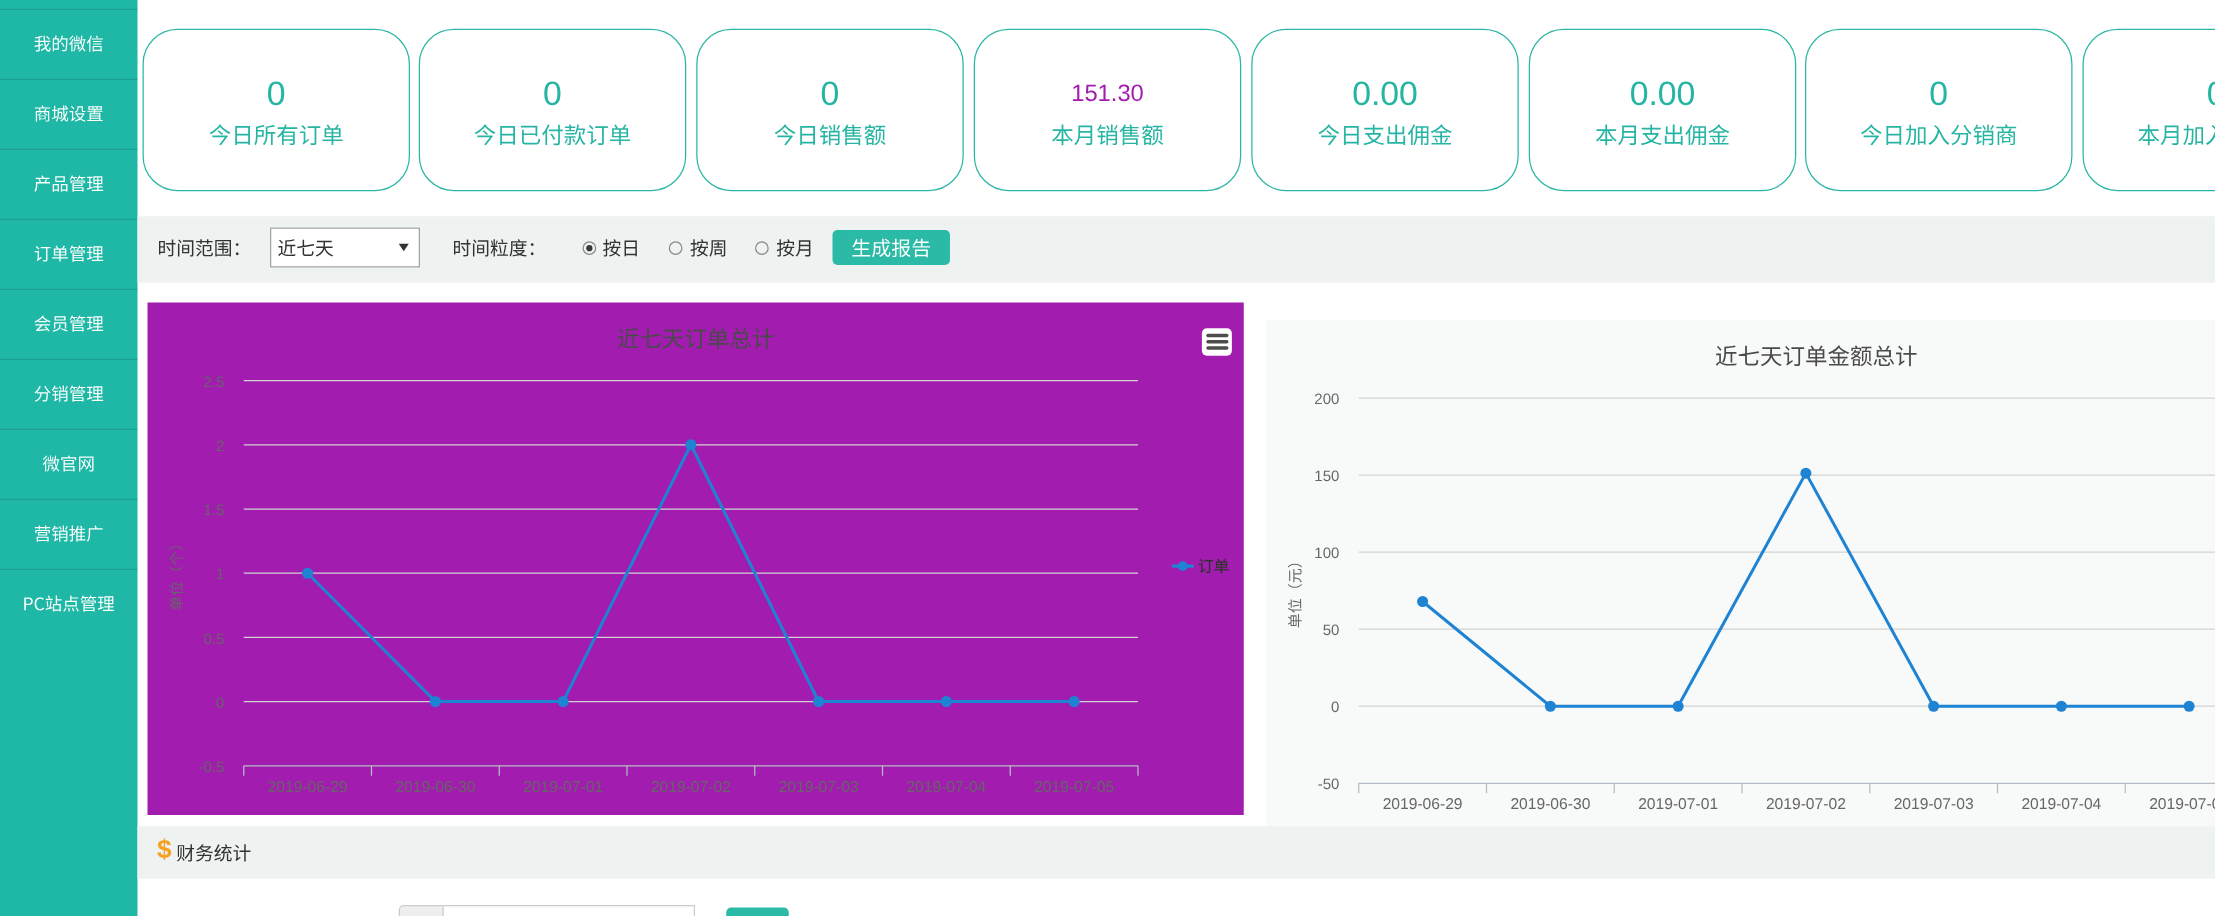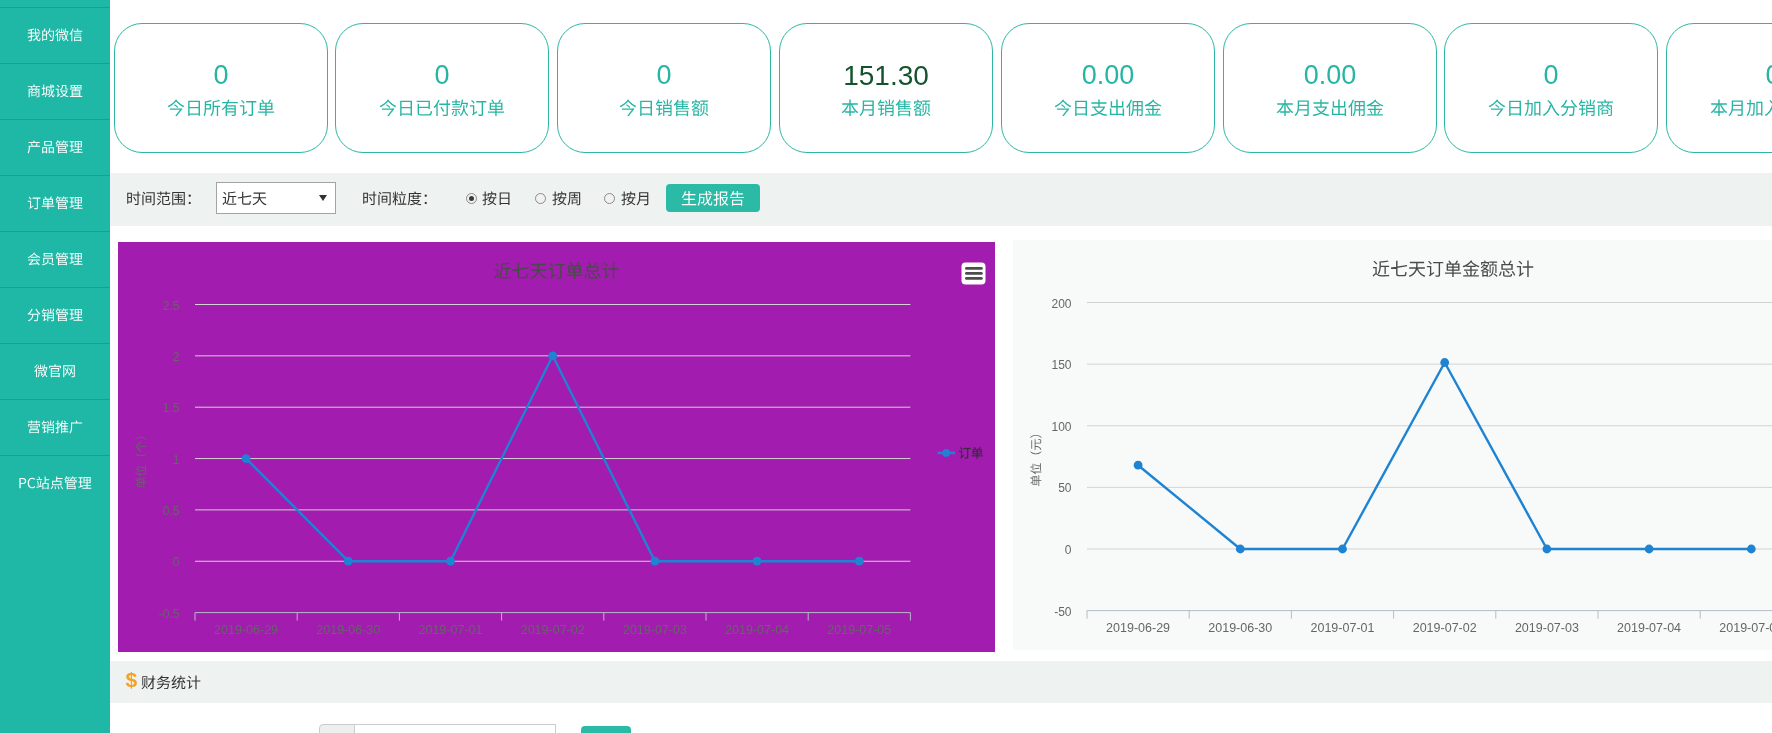--- a/index.html
+++ b/index.html
@@ -188,21 +188,21 @@
 <svg style="position:absolute;left:619.0px;top:94.5px" width="92" height="26">
     <g fill="#26b5a3" transform="translate(0,19.66) scale(0.0180,-0.0180)">
       <use href="#g4eca" x="0"></use>
       <use href="#g65e5" x="1000"></use>
       <use href="#g9500" x="2000"></use>
       <use href="#g552e" x="3000"></use>
       <use href="#g989d" x="4000"></use>
     </g>
   </svg>
 <div style="position:absolute;left:779px;top:23px;width:214px;height:130px;box-sizing:border-box;border:1px solid #2cb7a5;border-radius:28px;background:#fff"></div>
-<div style="position:absolute;left:779px;top:61.5px;width:214px;text-align:center;font-size:28px;color:#14532d;line-height:27px">151.30</div>
+<div style="position:absolute;left:779px;top:61.5px;width:214px;text-align:center;font-size:19px;color:#a21caf;line-height:27px">151.30</div>
 <svg style="position:absolute;left:841.0px;top:94.5px" width="92" height="26">
     <g fill="#26b5a3" transform="translate(0,19.66) scale(0.0180,-0.0180)">
       <use href="#g672c" x="0"></use>
       <use href="#g6708" x="1000"></use>
       <use href="#g9500" x="2000"></use>
       <use href="#g552e" x="3000"></use>
       <use href="#g989d" x="4000"></use>
     </g>
   </svg>
 <div style="position:absolute;left:1001px;top:23px;width:214px;height:130px;box-sizing:border-box;border:1px solid #2cb7a5;border-radius:28px;background:#fff"></div>
@@ -374,21 +374,21 @@
       <rect x="847.0" y="30.0" width="17.8" height="2.8" rx="1.4" fill="#4d4d4d"></rect>
       <rect x="847.0" y="35.0" width="17.8" height="2.8" rx="1.4" fill="#4d4d4d"></rect>
       <line x1="819.5" y1="210.9" x2="837.0" y2="210.9" stroke="#1e83d3" stroke-width="2.6"></line>
       <circle cx="828.2" cy="210.9" r="3.9" fill="#1e83d3"></circle>
       <g fill="#333" stroke="#333" stroke-width="16" transform="translate(840.4,215.5) scale(0.0125,-0.0125)">
         <use href="#g8ba2" x="0"></use>
         <use href="#g5355" x="1000"></use>
       </g>
     </svg>
   </div>
-<div style="position:absolute;left:1013px;top:240px;width:759px;height:410px;background:#f8faf9;overflow:hidden">
+<div style="position:absolute;left:1013px;top:256px;width:759px;height:410px;background:#f8faf9;overflow:hidden">
     <svg style="position:absolute;left:0;top:0" width="759" height="406">
       <line x1="74.0" y1="62.50" x2="759.0" y2="62.50" stroke="#d2d2d2" stroke-width="1"></line>
       <line x1="74.0" y1="124.12" x2="759.0" y2="124.12" stroke="#d2d2d2" stroke-width="1"></line>
       <line x1="74.0" y1="185.74" x2="759.0" y2="185.74" stroke="#d2d2d2" stroke-width="1"></line>
       <line x1="74.0" y1="247.36" x2="759.0" y2="247.36" stroke="#d2d2d2" stroke-width="1"></line>
       <line x1="74.0" y1="308.98" x2="759.0" y2="308.98" stroke="#d2d2d2" stroke-width="1"></line>
       <line x1="74.0" y1="370.60" x2="759.0" y2="370.60" stroke="#b4bcc6" stroke-width="1"></line>
       <line x1="74.0" y1="370.60" x2="74.0" y2="378.60" stroke="#b4bcc6" stroke-width="1"></line>
       <line x1="176.2" y1="370.60" x2="176.2" y2="378.60" stroke="#b4bcc6" stroke-width="1"></line>
       <line x1="278.4" y1="370.60" x2="278.4" y2="378.60" stroke="#b4bcc6" stroke-width="1"></line>

